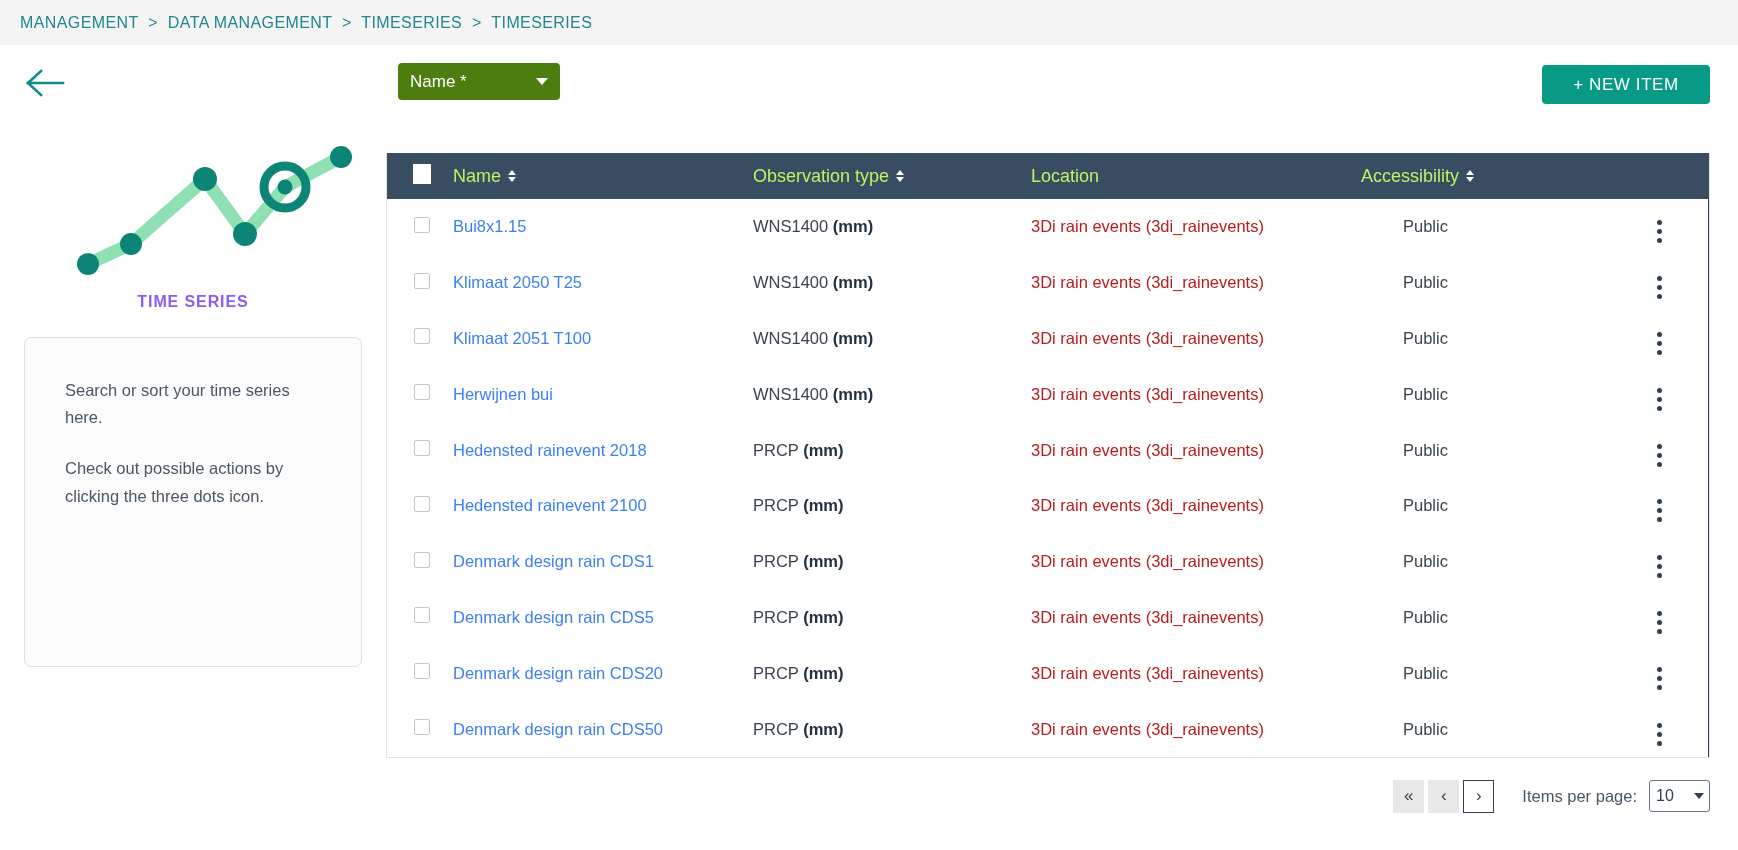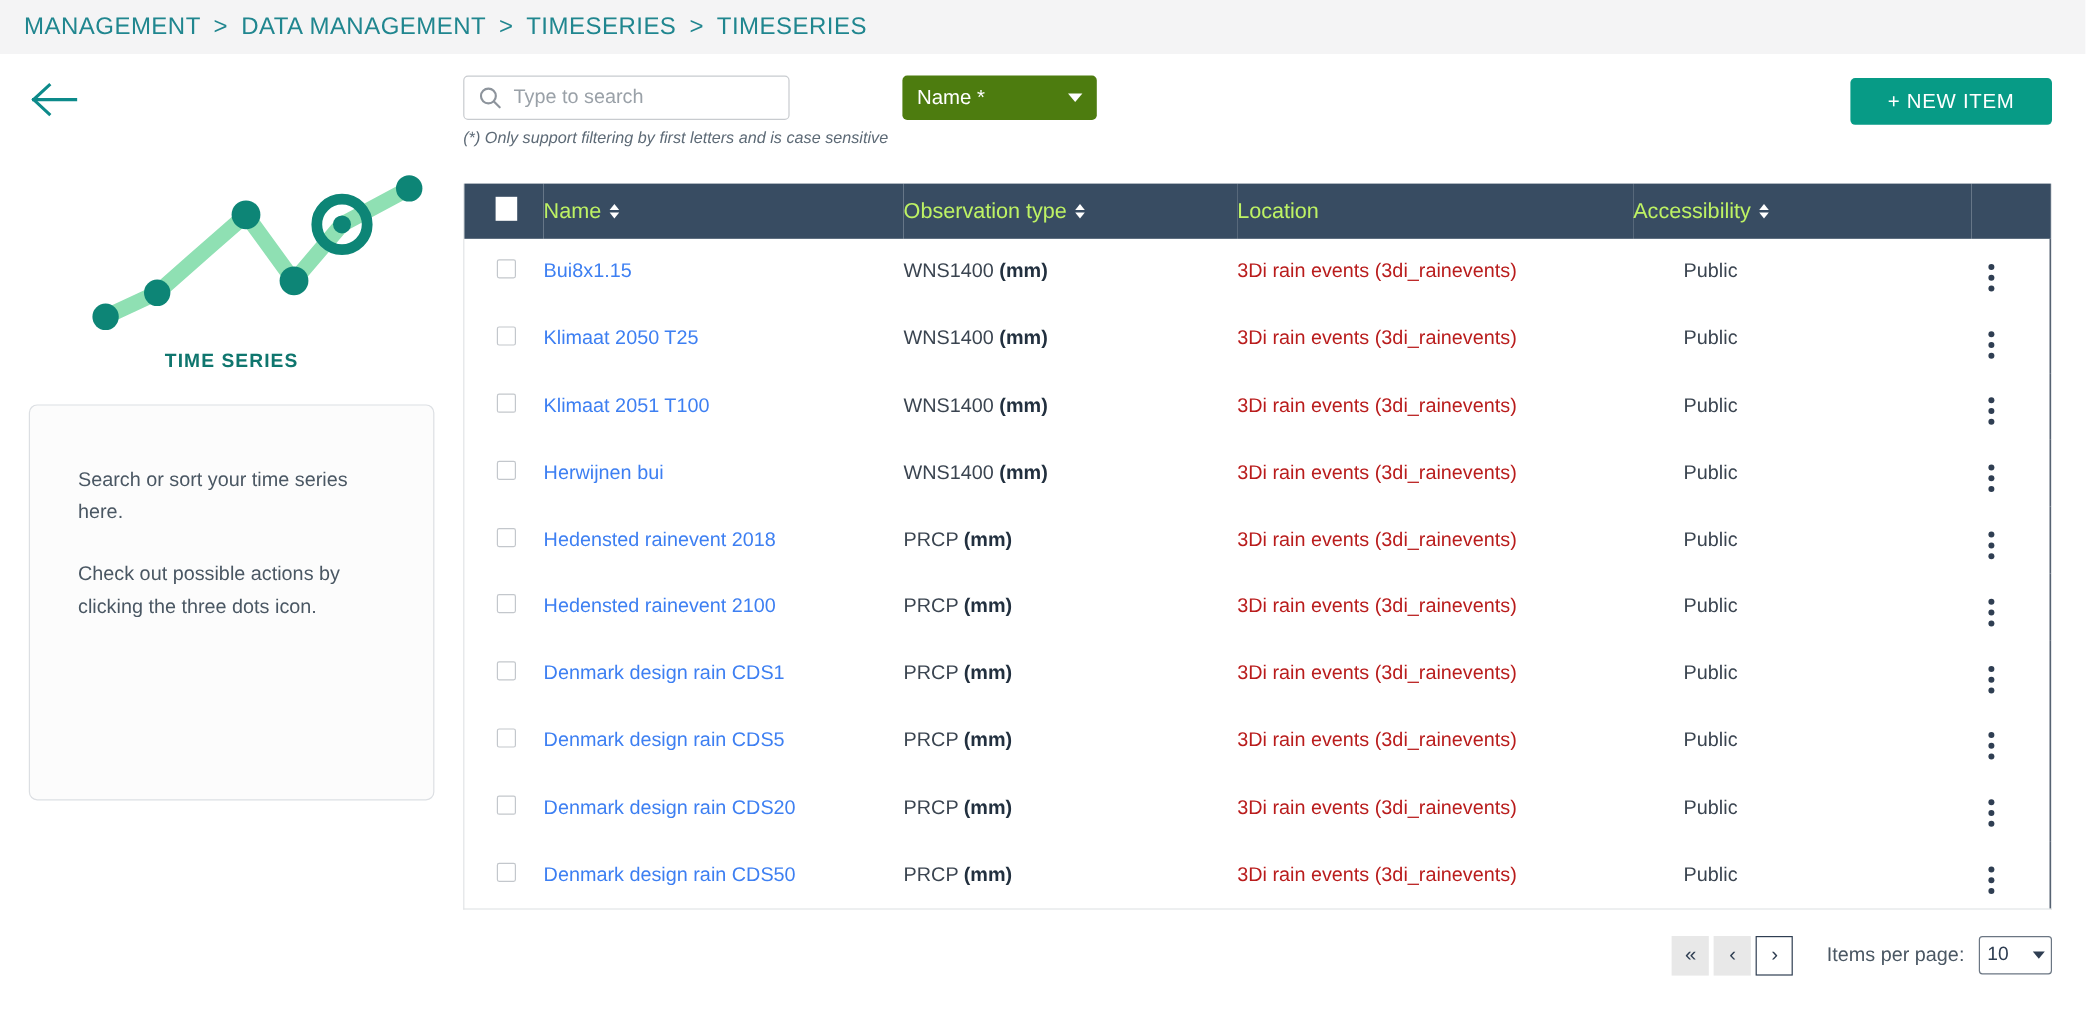--- a/index.html
+++ b/index.html
@@ -14,21 +14,21 @@
   
   .breadcrumb-bar {
     height: 45px;
     background: #f4f4f5;
     display: flex;
     align-items: center;
     padding-left: 20px;
   }
   .breadcrumb {
     color: #20868f;
-    font-size: 20px;
+    font-size: 16px;
     letter-spacing: 0.4px;
     white-space: nowrap;
   }
   .breadcrumb .sep { color: #20868f; margin: 0 5px; }
 
   
   .page {
     display: flex;
     height: 805px;
     padding-top: 0;
@@ -50,29 +50,29 @@
   .ts-illustration {
     width: 340px; height: 170px;
     margin: 6px auto 0 auto;
     display: block;
   }
   .ts-title {
     text-align: center;
     font-size: 16px;
     font-weight: bold;
     letter-spacing: 0.9px;
-    color: #0f766e;
+    color: #8b5cf6;
     margin-top: 14px;
   }
   .help-card {
     margin: 26px 24px 0 24px;
     border: 1px solid #dcdfe3;
     border-radius: 7px;
     background: #fcfcfc;
-    padding: 49px 40px 40px 40px;
+    padding: 39px 40px 40px 40px;
     min-height: 330px;
   }
   .help-card p {
     margin: 0 0 24px 0;
     font-size: 16.5px;
     line-height: 1.65;
     color: #4a5763;
   }
   .help-card p:last-child { margin-bottom: 0; }
   .help-card b { color: #263445; font-weight: bold; }
@@ -342,30 +342,20 @@
 
     <div class="help-card">
       <p>Search or sort your time series here.</p>
       <p>Check out possible actions by clicking the three dots icon.</p>
     </div>
   </div>
 
   <div class="content">
 
     <div class="toolbar">
-      <div class="search-wrap">
-        <div class="search-box">
-          <svg class="search-icon" width="19" height="19" viewBox="0 0 19 19">
-            <circle cx="8" cy="8" r="6.2" fill="none" stroke="#8d949c" stroke-width="1.8"></circle>
-            <line x1="12.6" y1="12.6" x2="17.4" y2="17.4" stroke="#8d949c" stroke-width="1.8" stroke-linecap="round"></line>
-          </svg>
-          <input class="search-input" type="text" placeholder="Type to search" style="">
-        </div>
-        <div class="filter-note">(*) Only support filtering by first letters and is case sensitive</div>
-      </div>
 
       <div class="name-select">
         <span>Name *</span>
         <span class="caret"></span>
       </div>
 
       <div class="spacer"></div>
 
       <button class="new-item-btn">+ NEW ITEM</button>
     </div>

